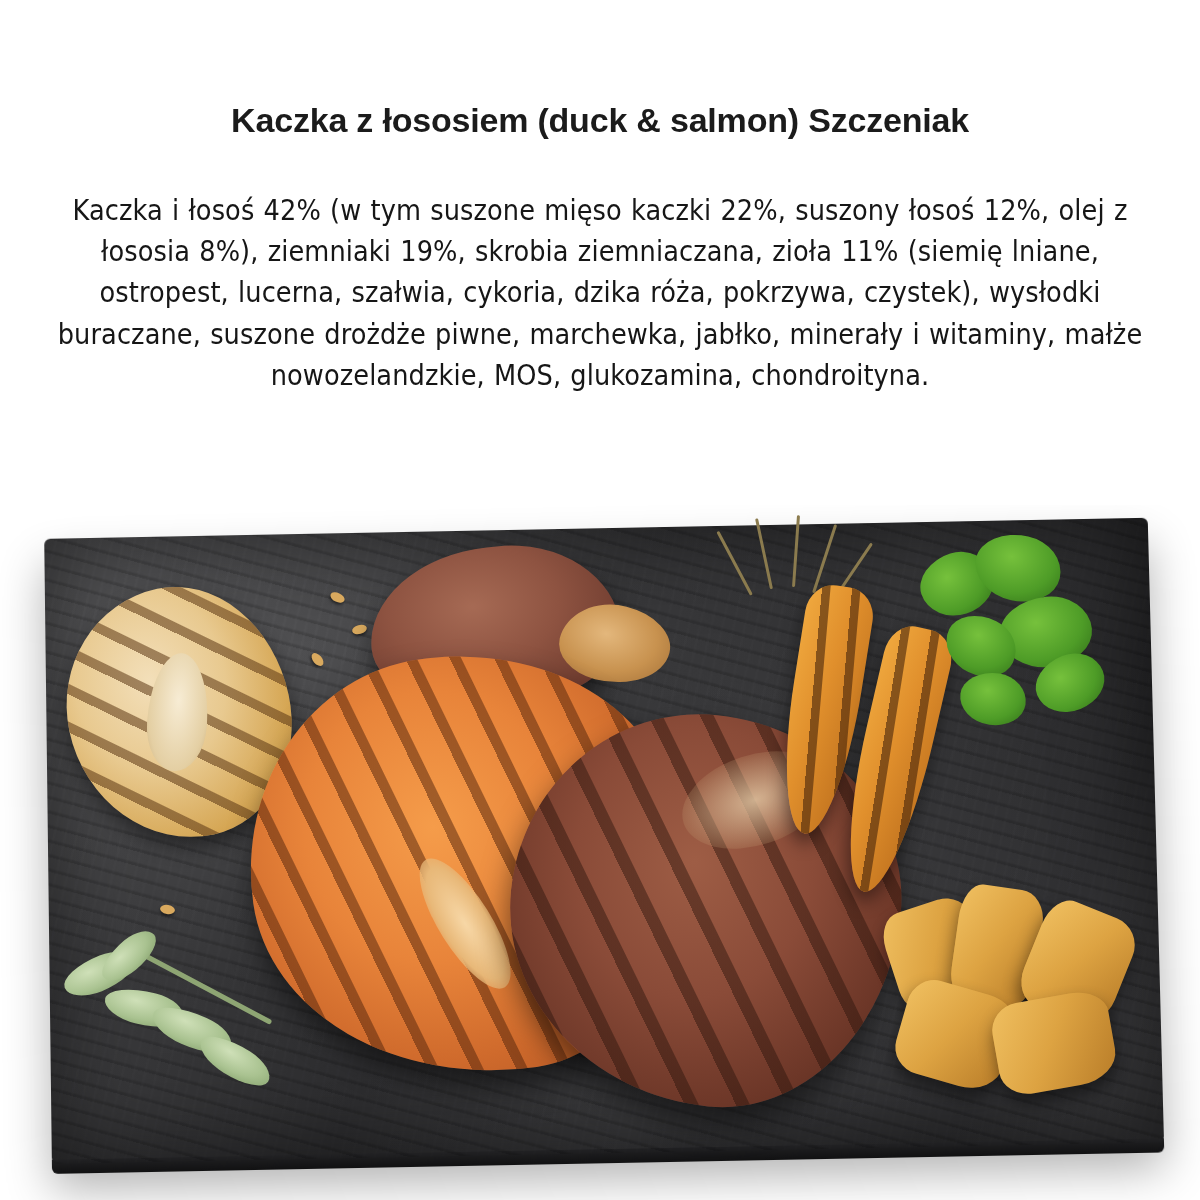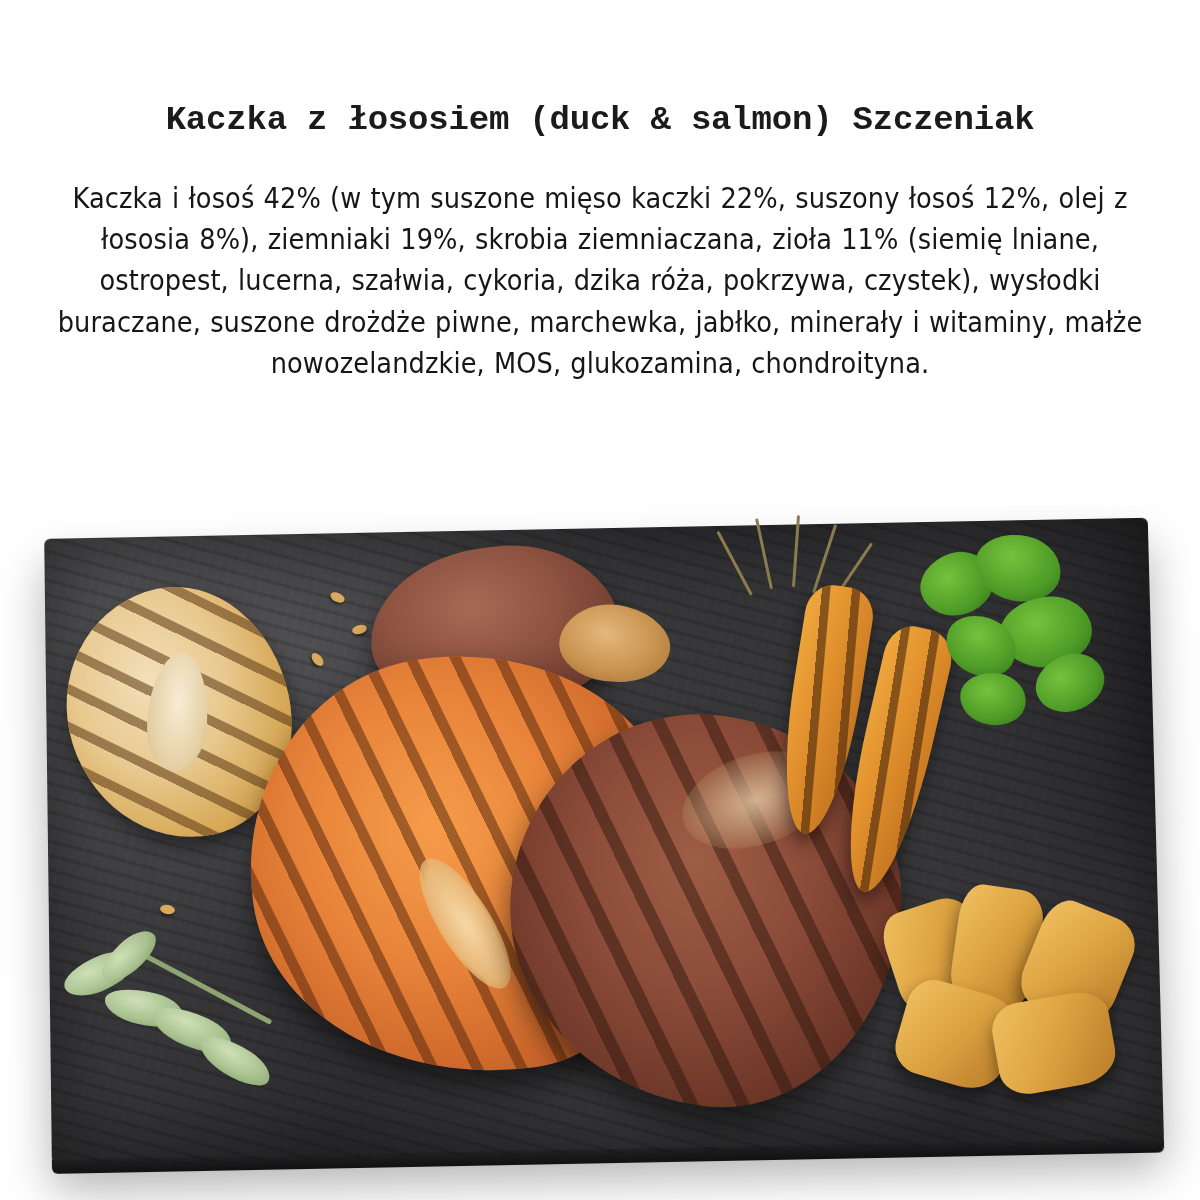--- a/index.html
+++ b/index.html
@@ -25,26 +25,26 @@
 
   
   .title {
     margin-top: 100px;
     font-size: 34px;
     font-weight: bold;
     color: #1b1b1b;
     letter-spacing: -0.2px;
     text-align: center;
     line-height: 1.2;
-    font-family: Liberation Mono, monospace;
+    font-family: Liberation Sans, sans-serif;
   }
 
   
   .ingredients {
-    margin-top: 14px;
+    margin-top: 26px;
     width: 1090px;
     text-align: center;
     font-size: 28.5px;
     line-height: 1.45;
     color: #161616;
     font-family: "DejaVu Sans Condensed", "DejaVu Sans", sans-serif;
     font-stretch: condensed;
     letter-spacing: 0.1px;
     word-spacing: 1px;
   }

